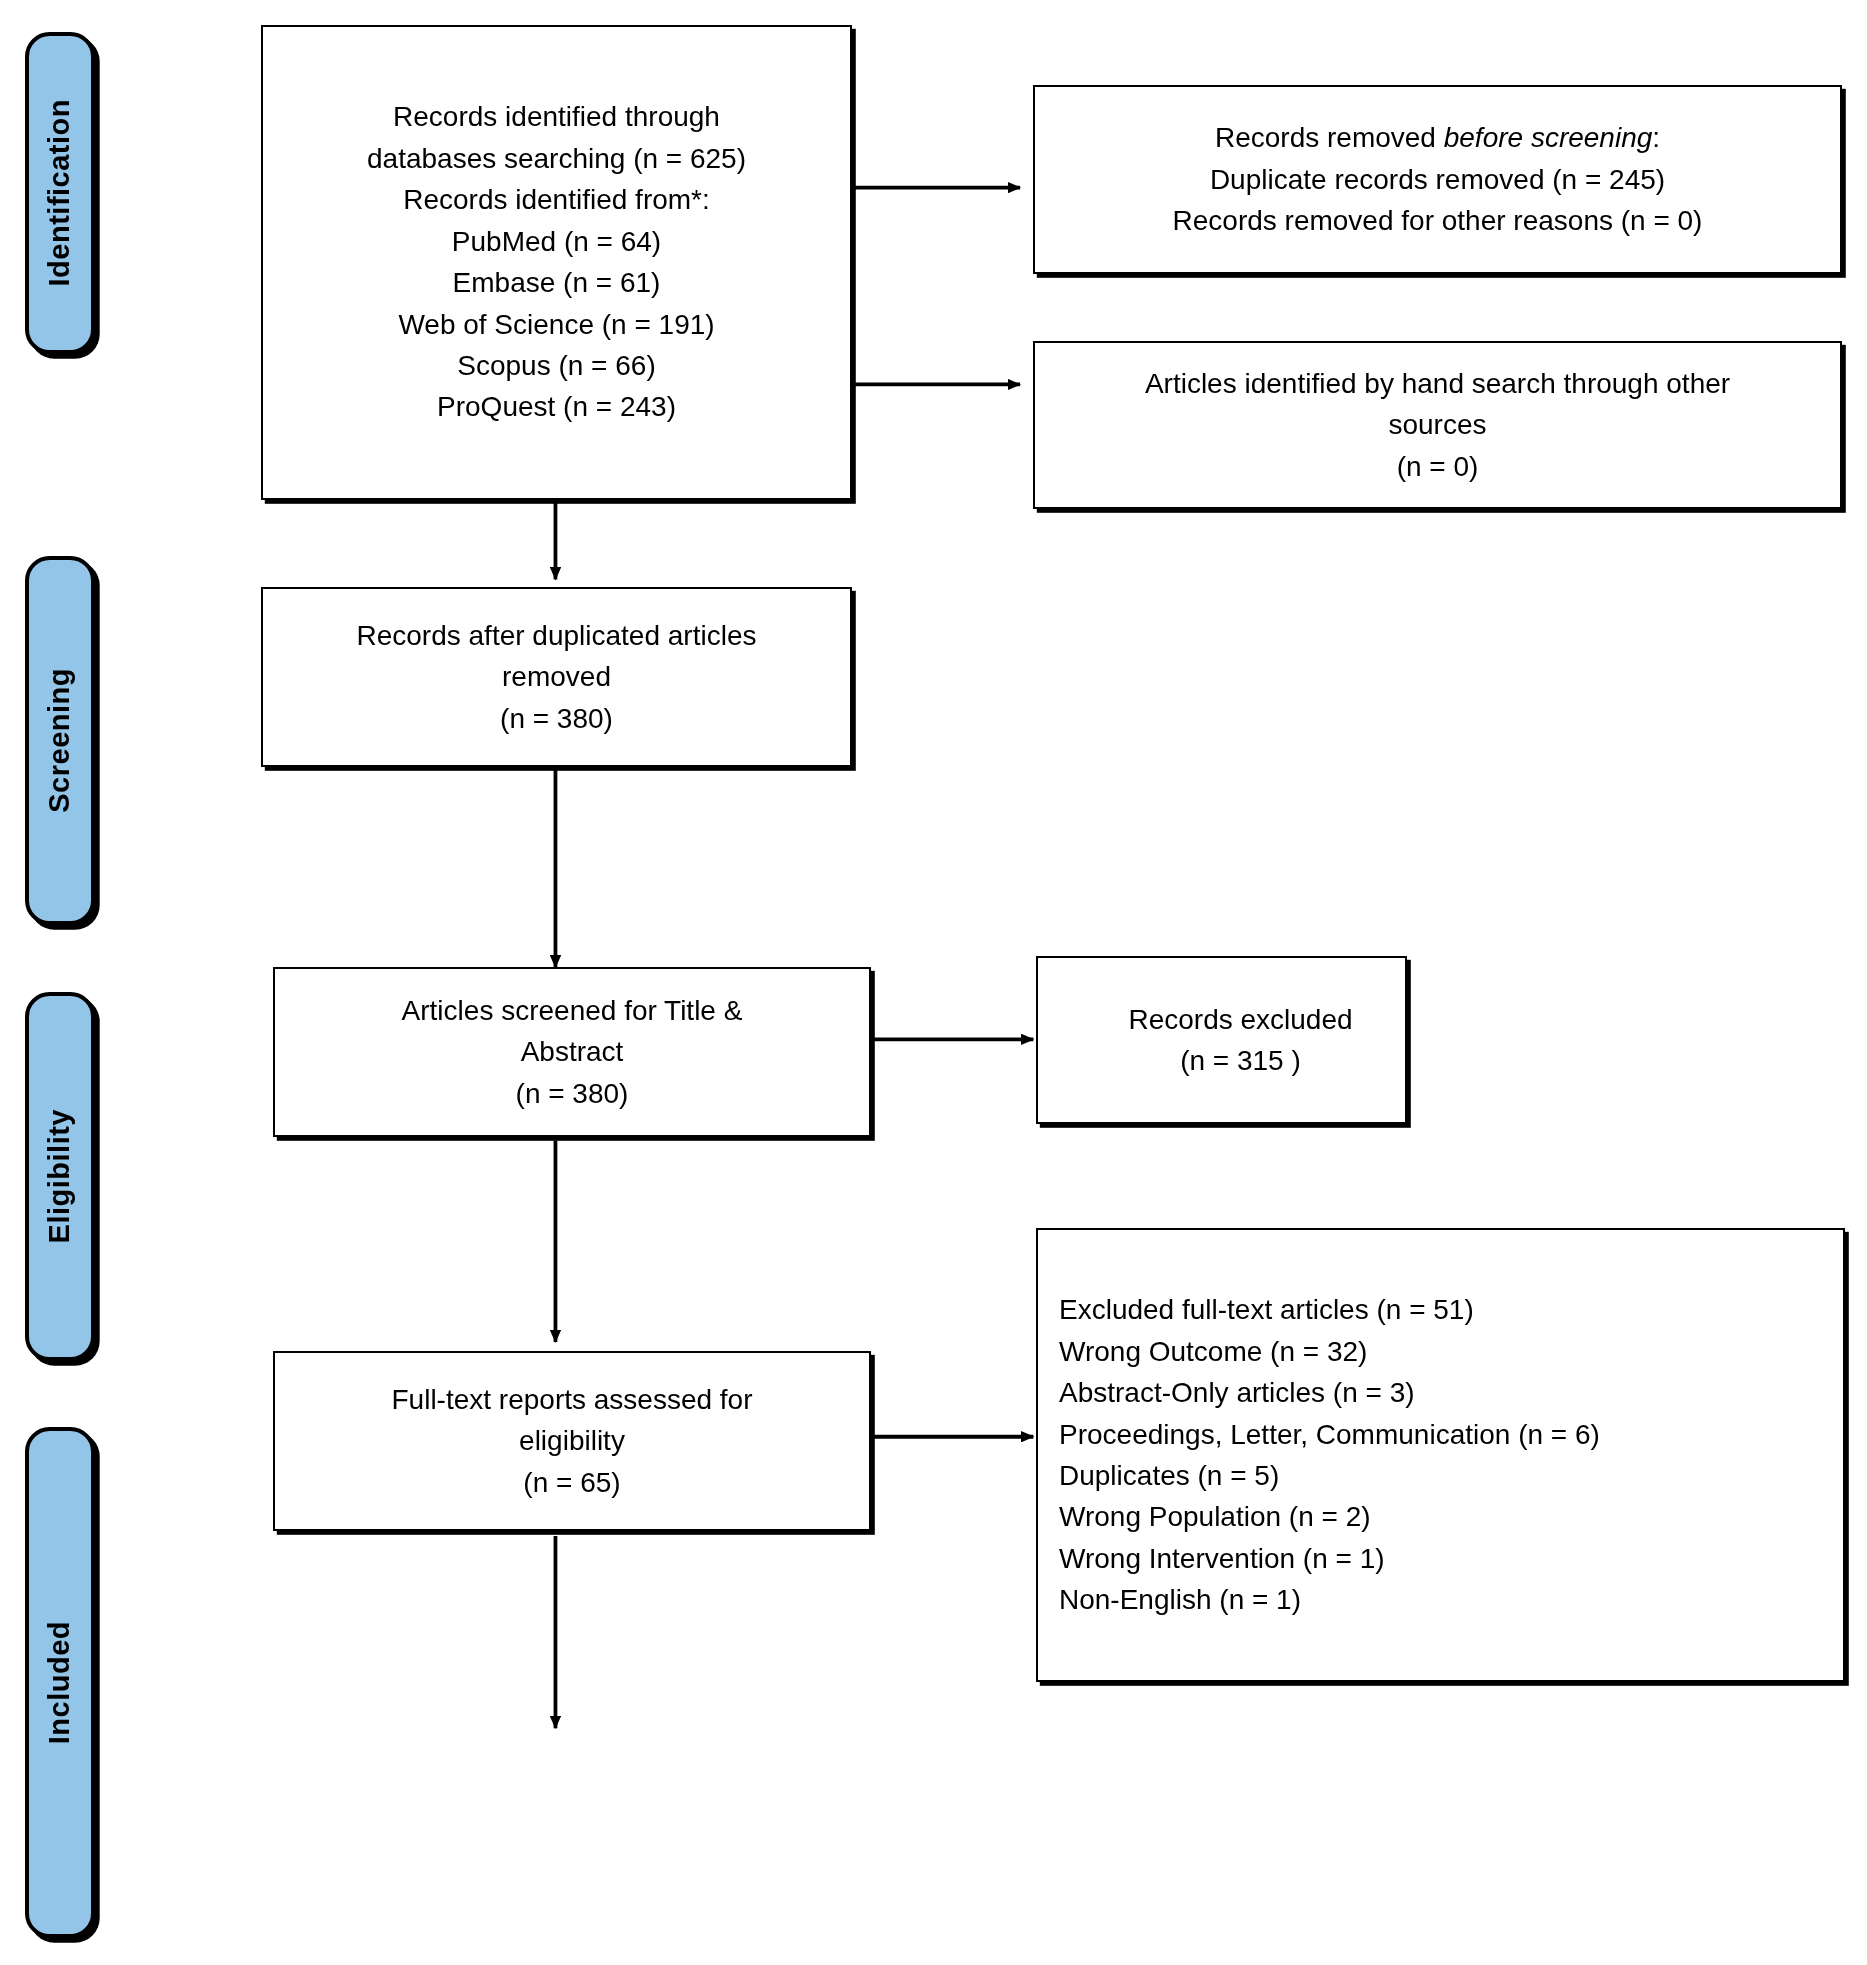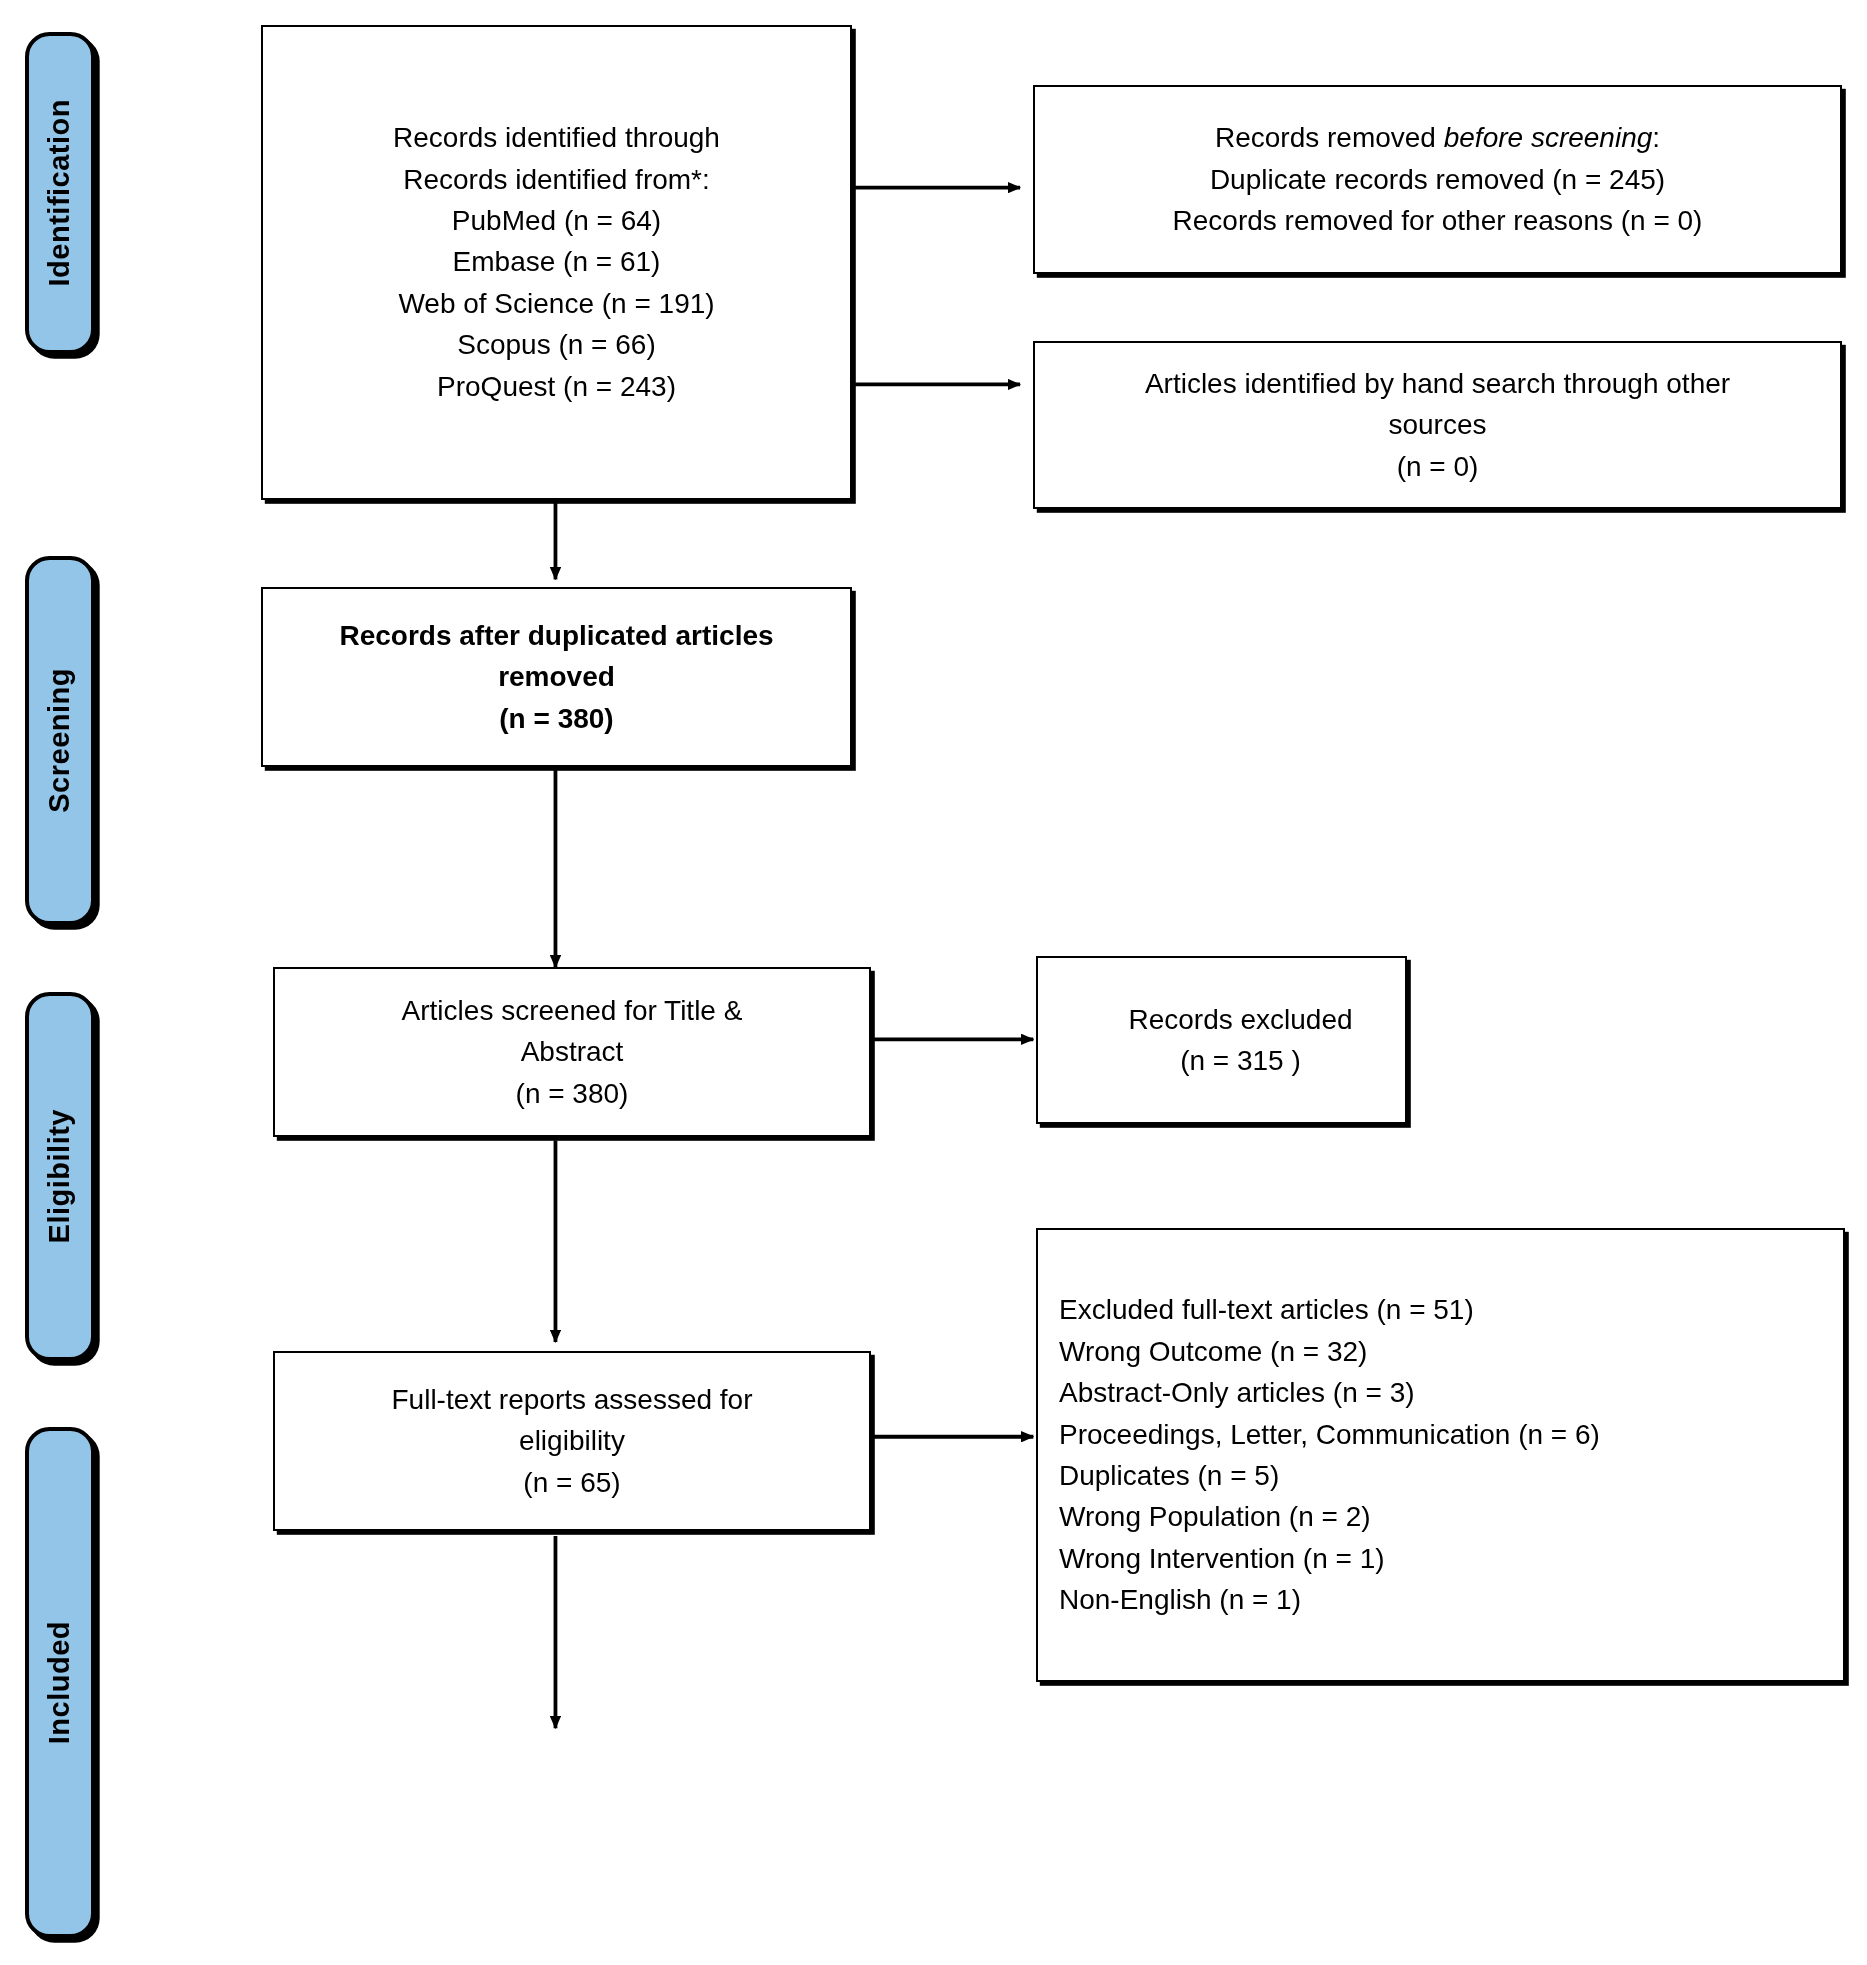--- a/index.html
+++ b/index.html
@@ -127,20 +127,21 @@
   <div class="phase" style="left:24.6px; top:992px; width:70px; height:369px;">
     <span class="phase-label">Eligibility</span>
   </div>
 
   <div class="phase" style="left:24.6px; top:1427px; width:70px; height:511px;">
     <span class="phase-label">Included</span>
   </div>
 
   <div class="box center" style="left:261px; top:24.6px; width:591px; height:475px;">
     <div class="line">Records identified through</div>
+    <div class="line">databases searching (n = 625)</div>
     <div class="line">Records identified from*:</div>
     <div class="line">PubMed (n = 64)</div>
     <div class="line">Embase (n = 61)</div>
     <div class="line">Web of Science (n = 191)</div>
     <div class="line">Scopus (n = 66)</div>
     <div class="line">ProQuest (n = 243)</div>
   </div>
 
   <div class="box center" style="left:1033px; top:85px; width:809px; height:189px;">
     <div class="line">
@@ -149,21 +150,21 @@
     <div class="line">Duplicate records removed  (n = 245)</div>
     <div class="line">Records removed for other reasons (n = 0)</div>
   </div>
 
   <div class="box center" style="left:1033px; top:301px; width:809px; height:168px;margin-top:40px;">
     <div class="line">Articles identified by hand search through other</div>
     <div class="line">sources</div>
     <div class="line">(n = 0)</div>
   </div>
 
-  <div class="box center" style="left:261px; top:587px; width:591px; height:180px;font-weight:bold;">
+  <div class="box center" style="left:261px; top:587px; width:591px; height:180px;">
     <div class="line">Records after duplicated articles</div>
     <div class="line">removed</div>
     <div class="line">(n = 380)</div>
   </div>
 
   <div class="box center" style="left:273px; top:967px; width:598px; height:170px;">
     <div class="line">Articles screened for Title &amp;</div>
     <div class="line">Abstract</div>
     <div class="line">(n = 380)</div>
   </div>

